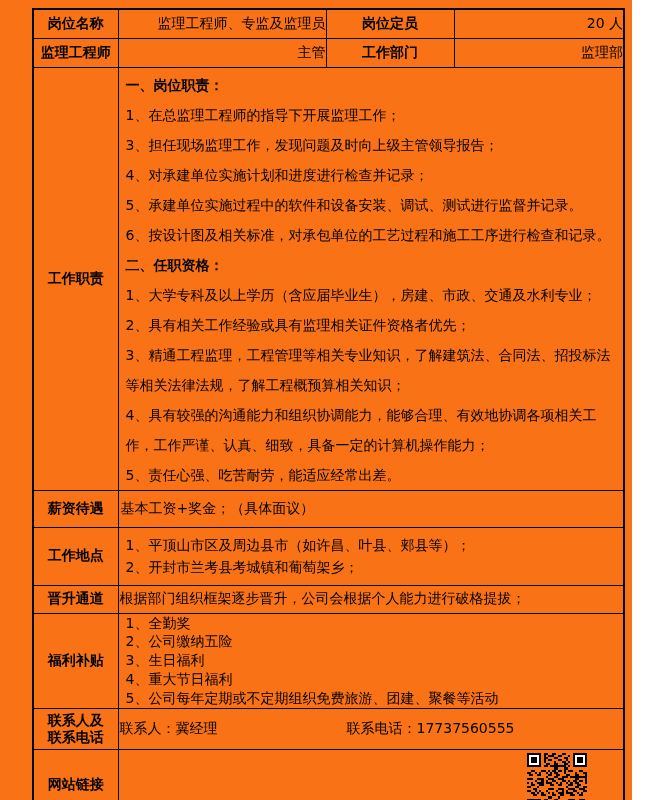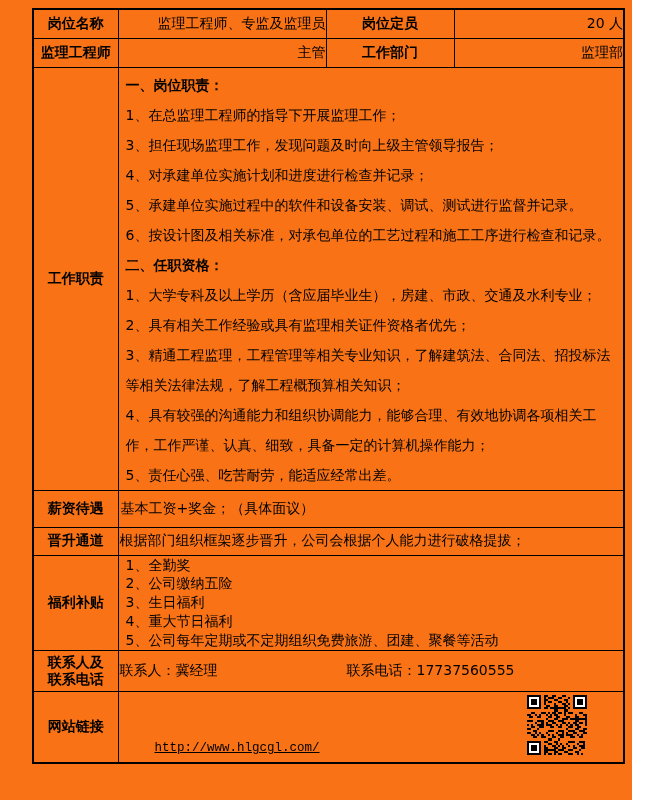--- a/index.html
+++ b/index.html
@@ -107,20 +107,27 @@
         <div>4、具有较强的沟通能力和组织协调能力，能够合理、有效地协调各项相关工作，工作严谨、认真、细致，具备一定的计算机操作能力；</div>
         <div>5、责任心强、吃苦耐劳，能适应经常出差。</div>
       </td>
     </tr>
 
     <tr style="height:37px">
       <td class="lbl">薪资待遇</td>
       <td class="salary-cell" colspan="3">基本工资+奖金；（具体面议）</td>
     </tr>
 
+    <tr style="height:58px">
+      <td class="lbl">工作地点</td>
+      <td class="location-cell" colspan="3">
+        <div>1、平顶山市区及周边县市（如许昌、叶县、郏县等）；</div>
+        <div>2、开封市兰考县考城镇和葡萄架乡；</div>
+      </td>
+    </tr>
 
     <tr style="height:28px">
       <td class="lbl">晋升通道</td>
       <td class="promotion-cell" colspan="3">根据部门组织框架逐步晋升，公司会根据个人能力进行破格提拔；</td>
     </tr>
 
     <tr style="height:95px">
       <td class="lbl">福利补贴</td>
       <td class="benefits-cell" colspan="3">
         <div>1、全勤奖</div>

